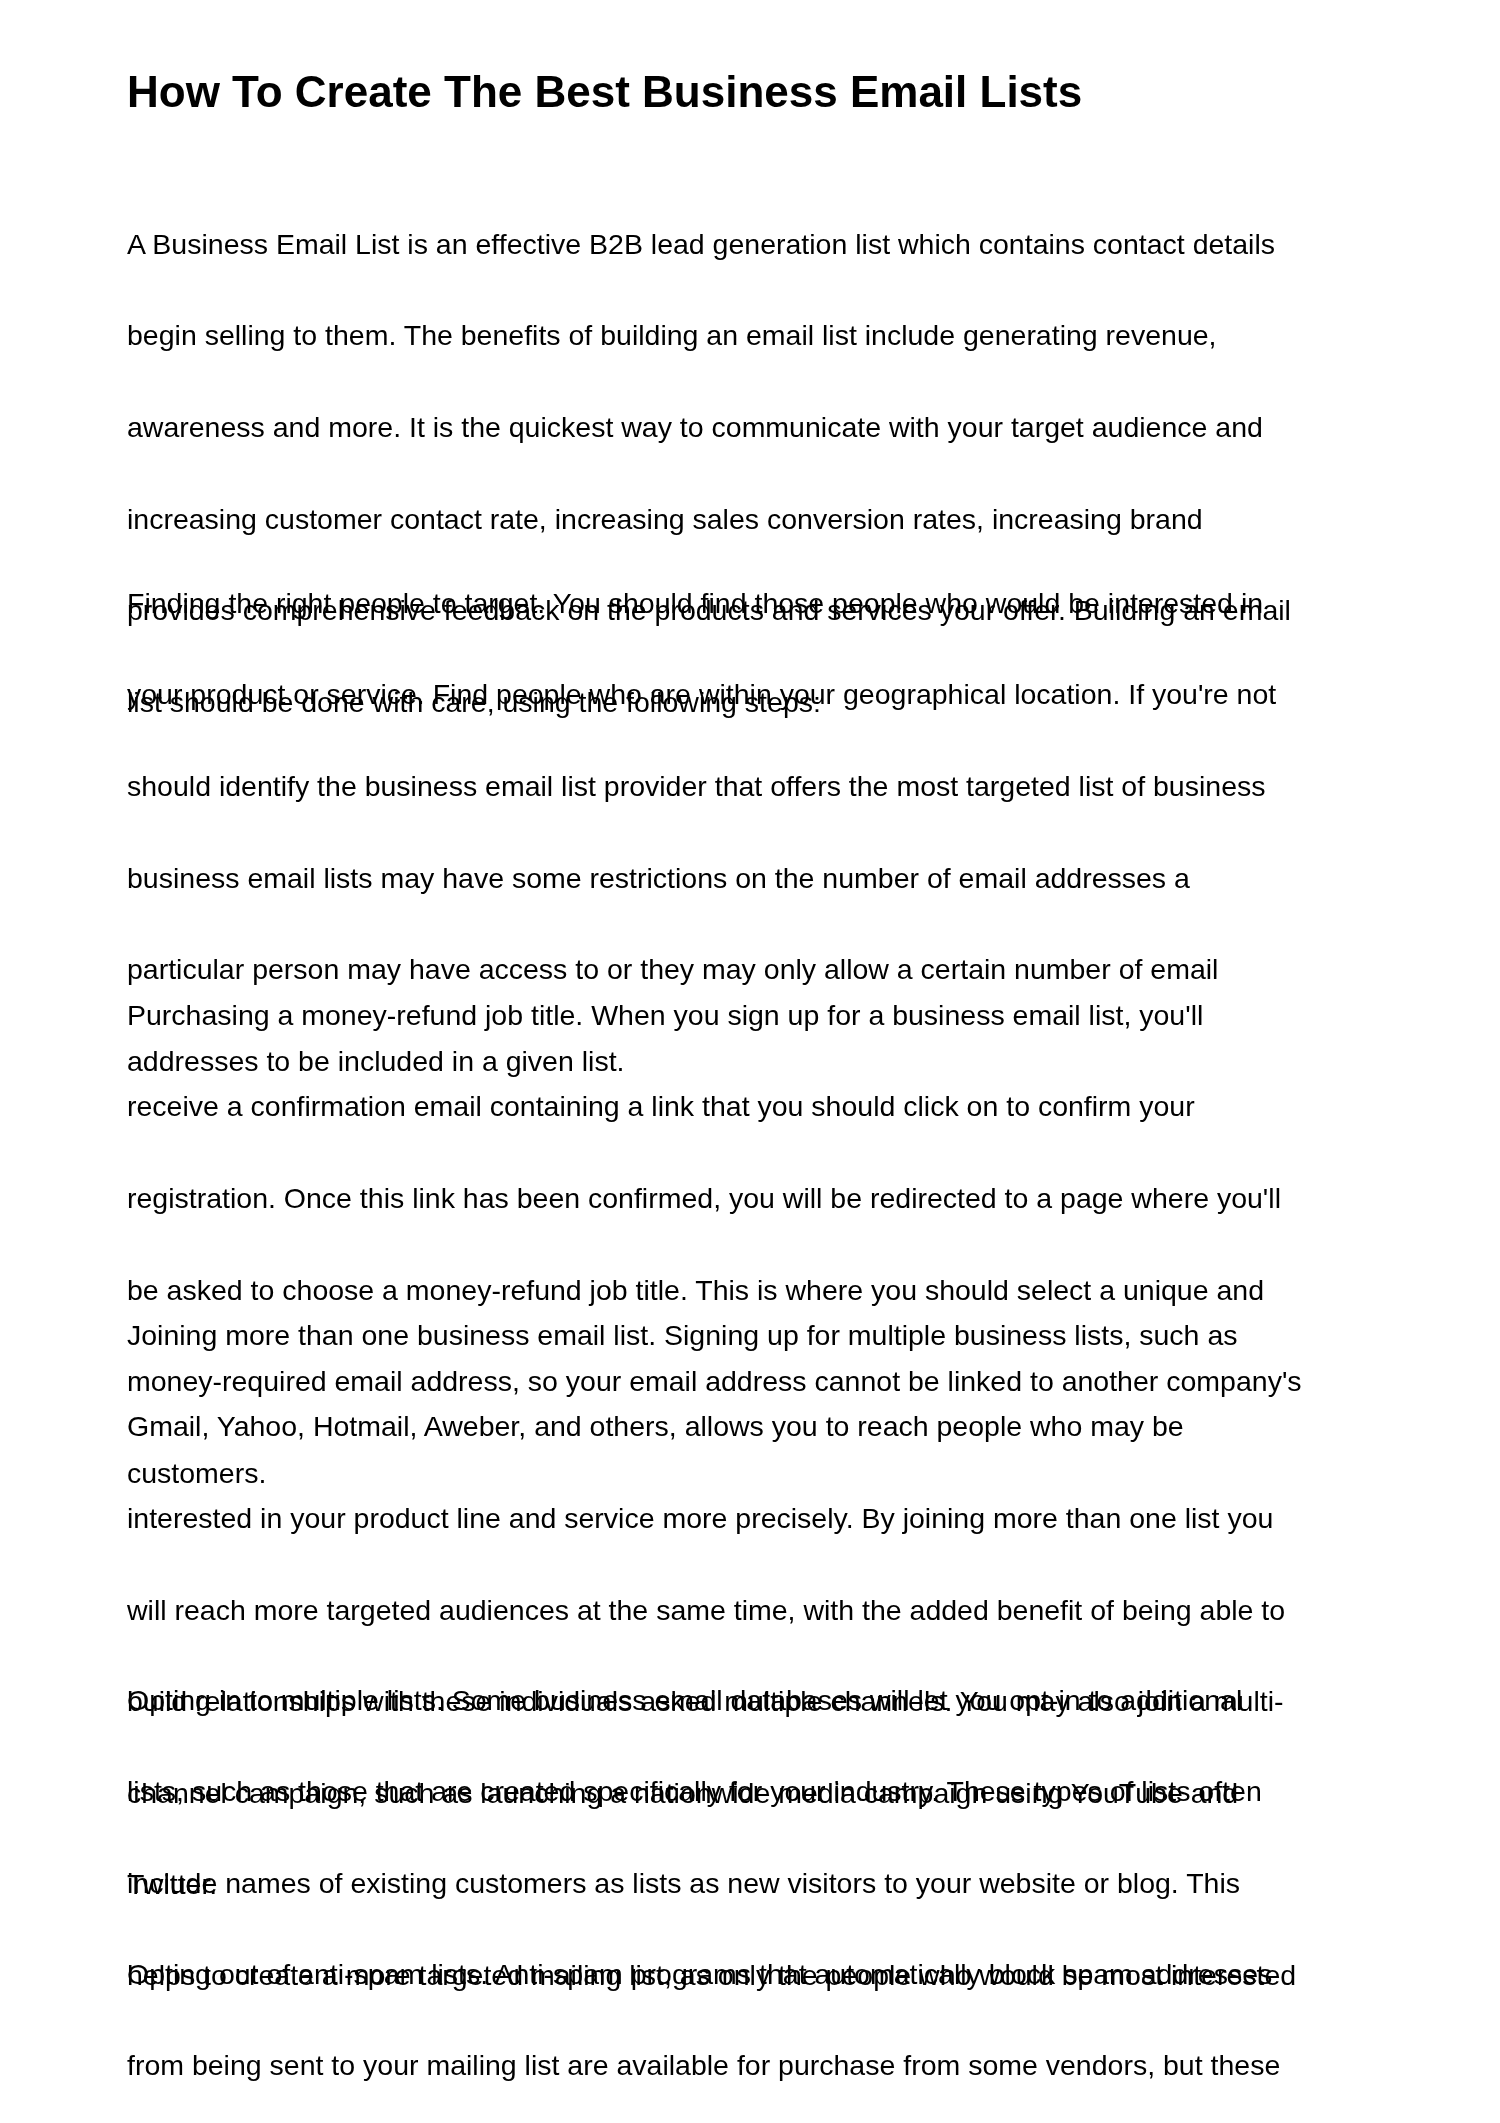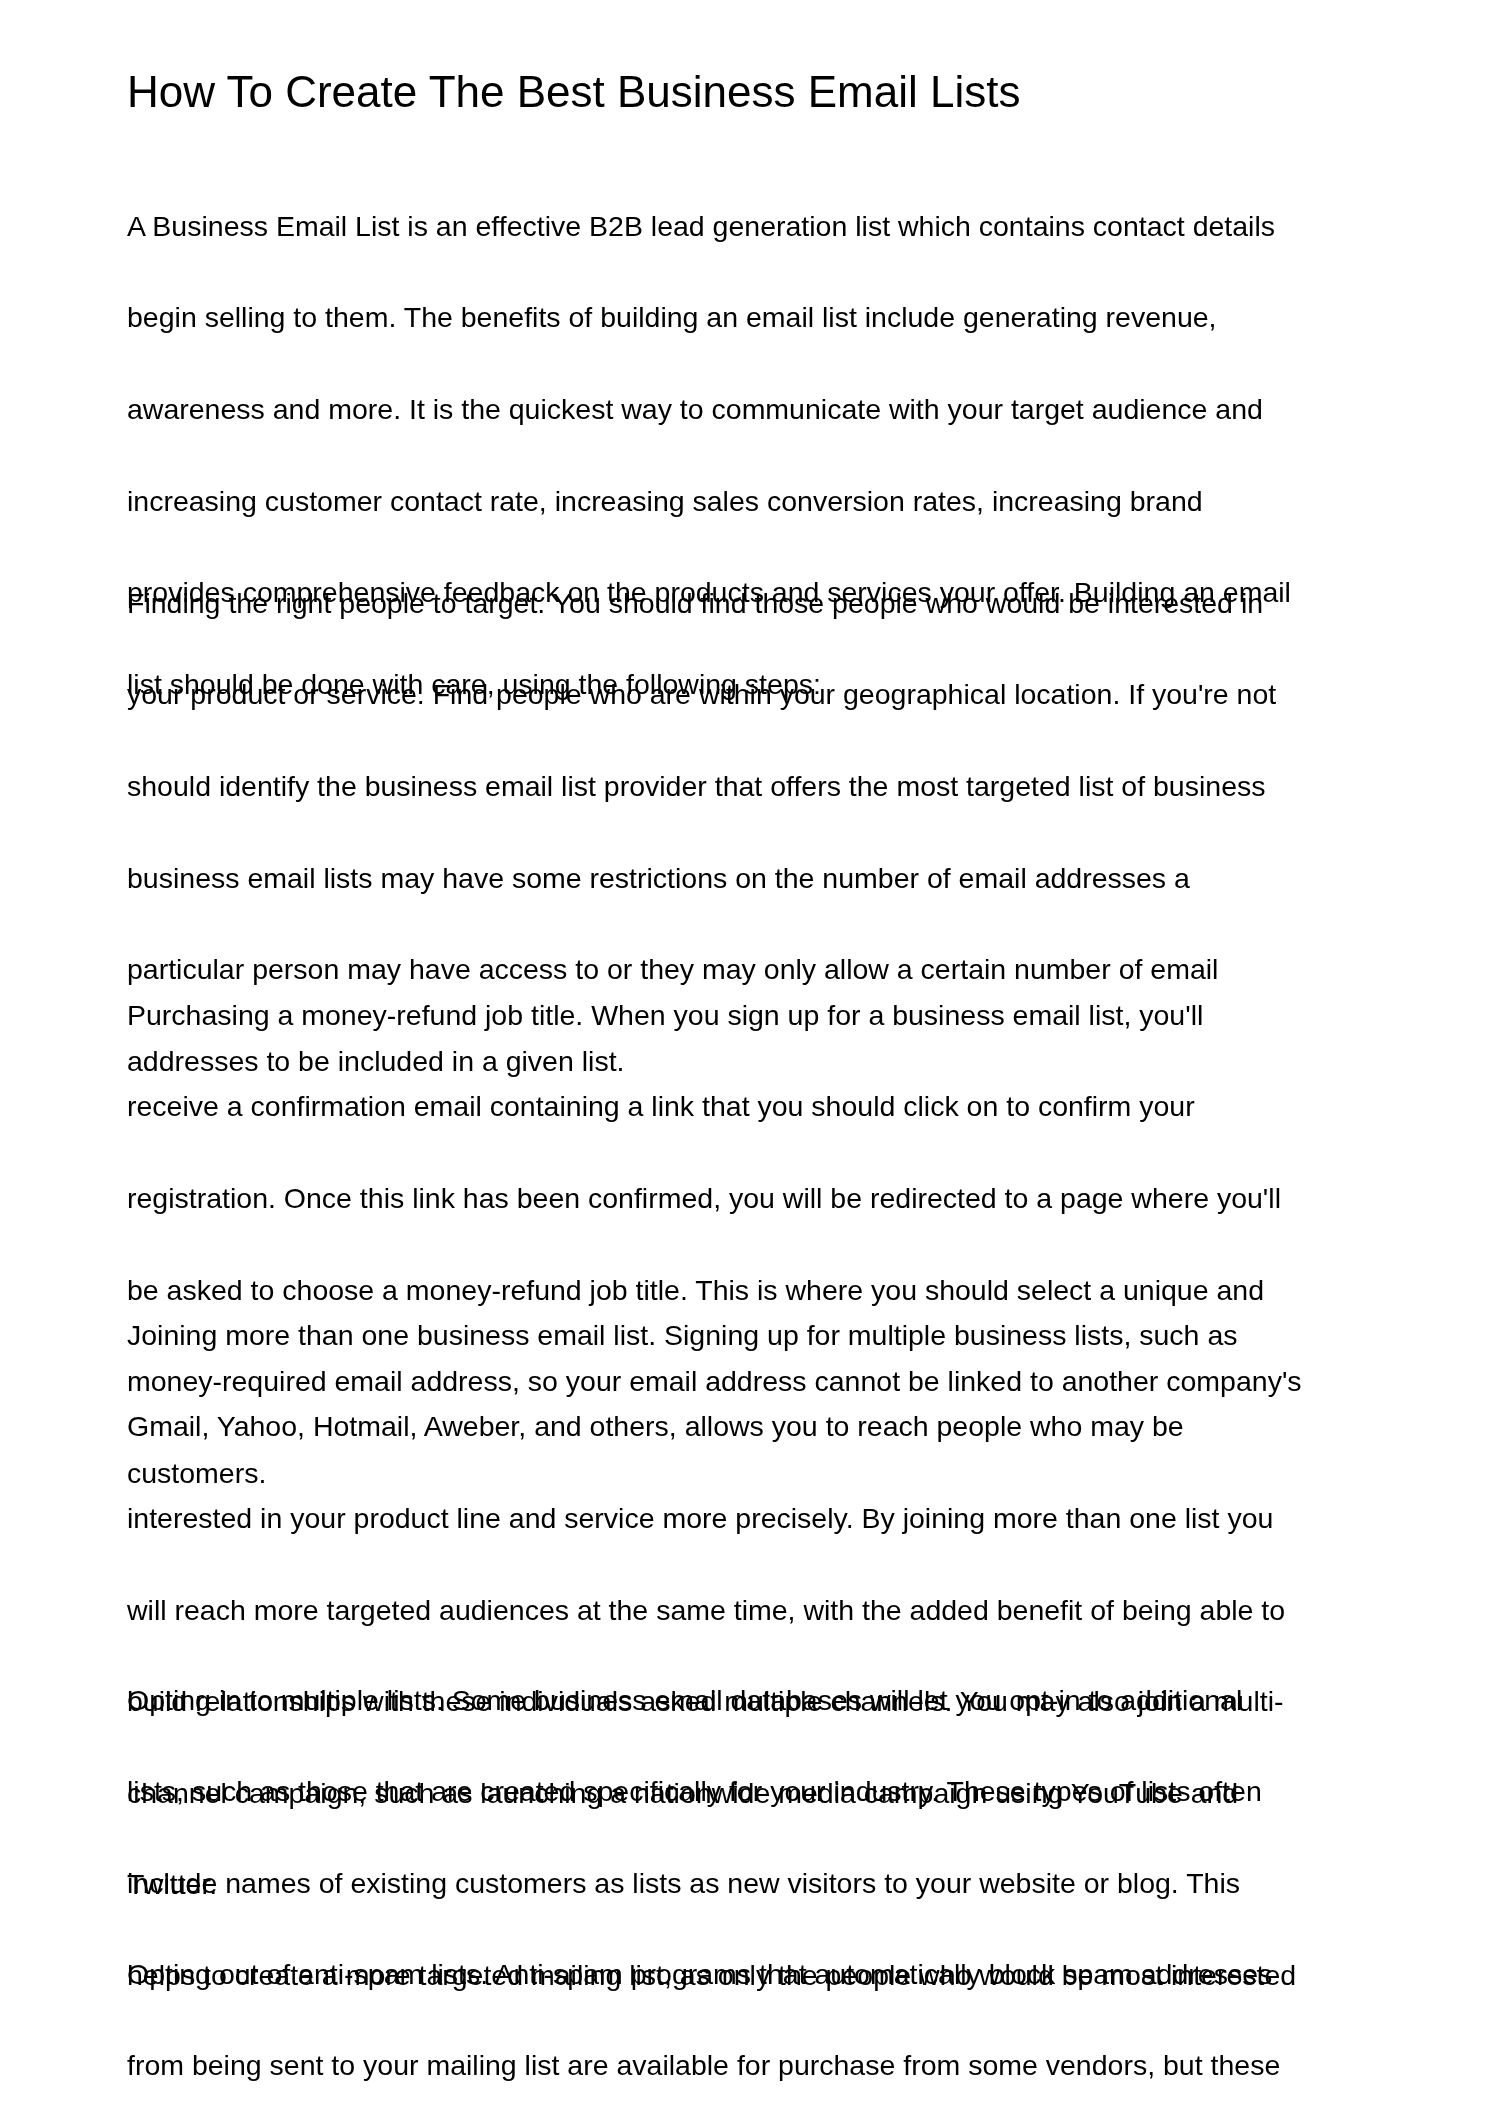--- a/index.html
+++ b/index.html
@@ -19,21 +19,21 @@
       position: absolute;
       left: 127px;
       top: 0;
       width: 1260px;
     }
     .doc-title {
       position: absolute;
       left: 0;
       top: 64px;
       margin: 0;
-      font-weight: normal;
+      font-weight: bold;
       font-size: 44px;
       line-height: 56px;
       white-space: nowrap;
       letter-spacing: 0px;
     }
     .para {
       position: absolute;
       left: 0;
       margin: 0;
       font-size: 28.5px;
@@ -45,21 +45,21 @@
       display: block;
       white-space: nowrap;
     }
   </style>
 </head>
 <body>
 
 <div class="page">
   <h1 class="doc-title">How To Create The Best Business Email Lists</h1>
 
-  <div class="para" style="top:158px">
+  <div class="para" style="top:176px">
     <span class="line">A Business Email List is an effective B2B lead generation list which contains contact details</span>
     <span class="line">begin selling to them. The benefits of building an email list include generating revenue,</span>
     <span class="line">awareness and more. It is the quickest way to communicate with your target audience and</span>
     <span class="line">increasing customer contact rate, increasing sales conversion rates, increasing brand</span>
     <span class="line">provides comprehensive feedback on the products and services your offer. Building an email</span>
     <span class="line">list should be done with care, using the following steps:</span>
   </div>
 
   <div class="para" style="top:535px">
     <span class="line">Finding the right people to target. You should find those people who would be interested in</span>

